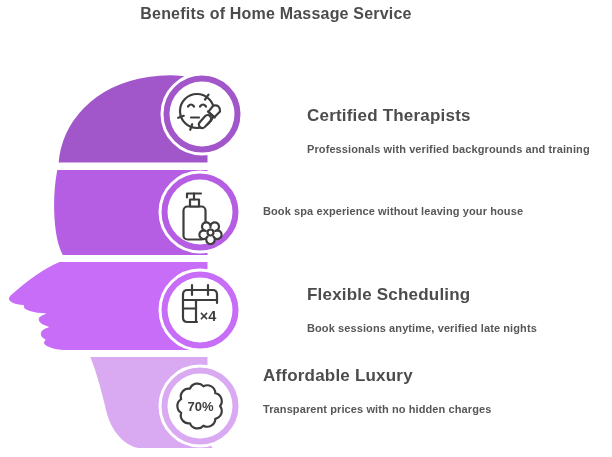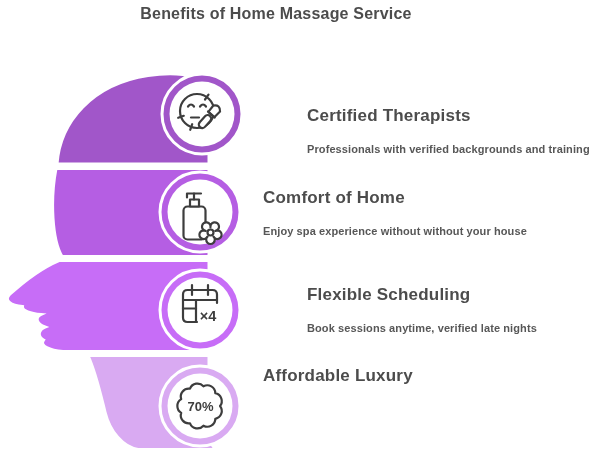--- a/index.html
+++ b/index.html
@@ -138,24 +138,24 @@
       </g>
       <text x="200.5" y="410.5" text-anchor="middle" font-family="Liberation Sans, sans-serif" font-size="13" font-weight="bold" fill="#3d3d3d">70%</text>
     </g>
   </svg>
 
   <div class="item item-1">
     <h2>Certified Therapists</h2>
     <p>Professionals with verified backgrounds and training</p>
   </div>
   <div class="item item-2">
-    <h2>Comfort of Home</h2>
-    <p>Enjoy spa experience without without your house</p>
+    <p>Book spa experience without leaving your house</p>
   </div>
   <div class="item item-3">
     <h2>Flexible Scheduling</h2>
     <p>Book sessions anytime, verified late nights</p>
   </div>
   <div class="item item-4">
     <h2>Affordable Luxury</h2>
+    <p>Transparent prices with no hidden charges</p>
   </div>
 
 </div>
 
 </body></html>

